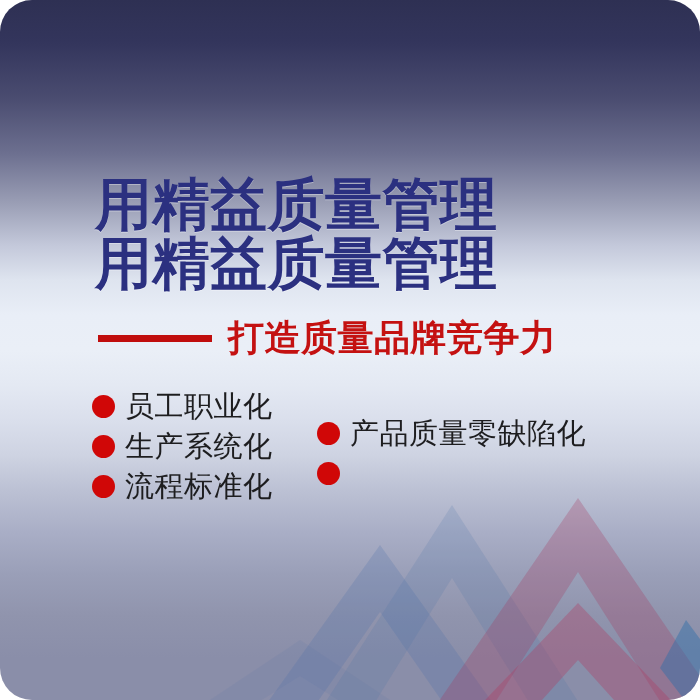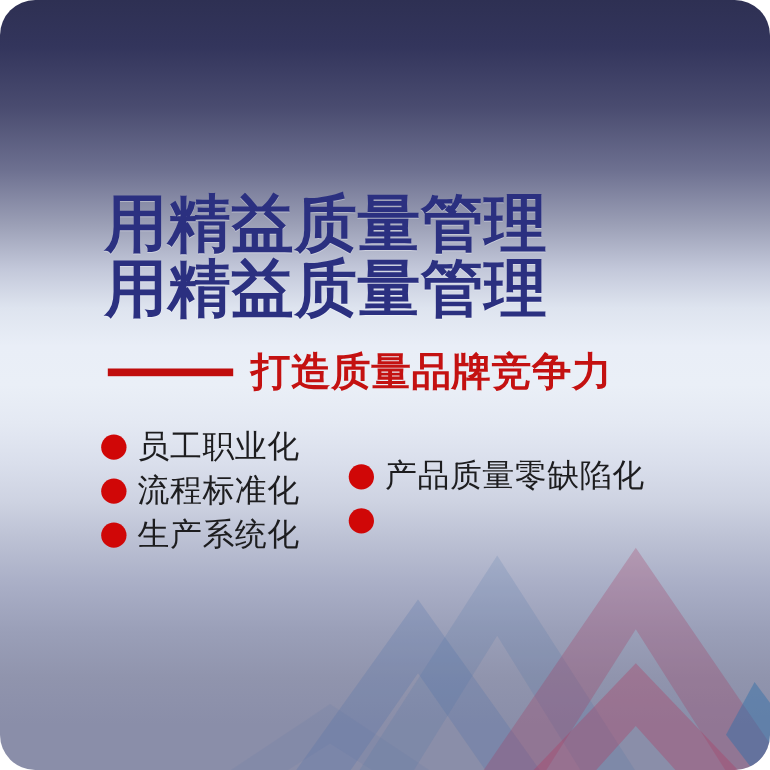--- a/index.html
+++ b/index.html
@@ -163,25 +163,25 @@
 
   <div class="bullets">
 
     <div class="bullet-col col-left">
       <div class="bullet-item">
         <span class="dot"></span>
         <span class="bullet-label">员工职业化</span>
       </div>
       <div class="bullet-item">
         <span class="dot"></span>
-        <span class="bullet-label">流程标准化</span>
+        <span class="bullet-label">生产系统化</span>
       </div>
       <div class="bullet-item">
         <span class="dot"></span>
-        <span class="bullet-label">生产系统化</span>
+        <span class="bullet-label">流程标准化</span>
       </div>
     </div>
 
     <div class="bullet-col col-right">
       <div class="bullet-item">
         <span class="dot"></span>
         <span class="bullet-label">产品质量零缺陷化</span>
       </div>
       <div class="bullet-item">
         <span class="dot"></span>

